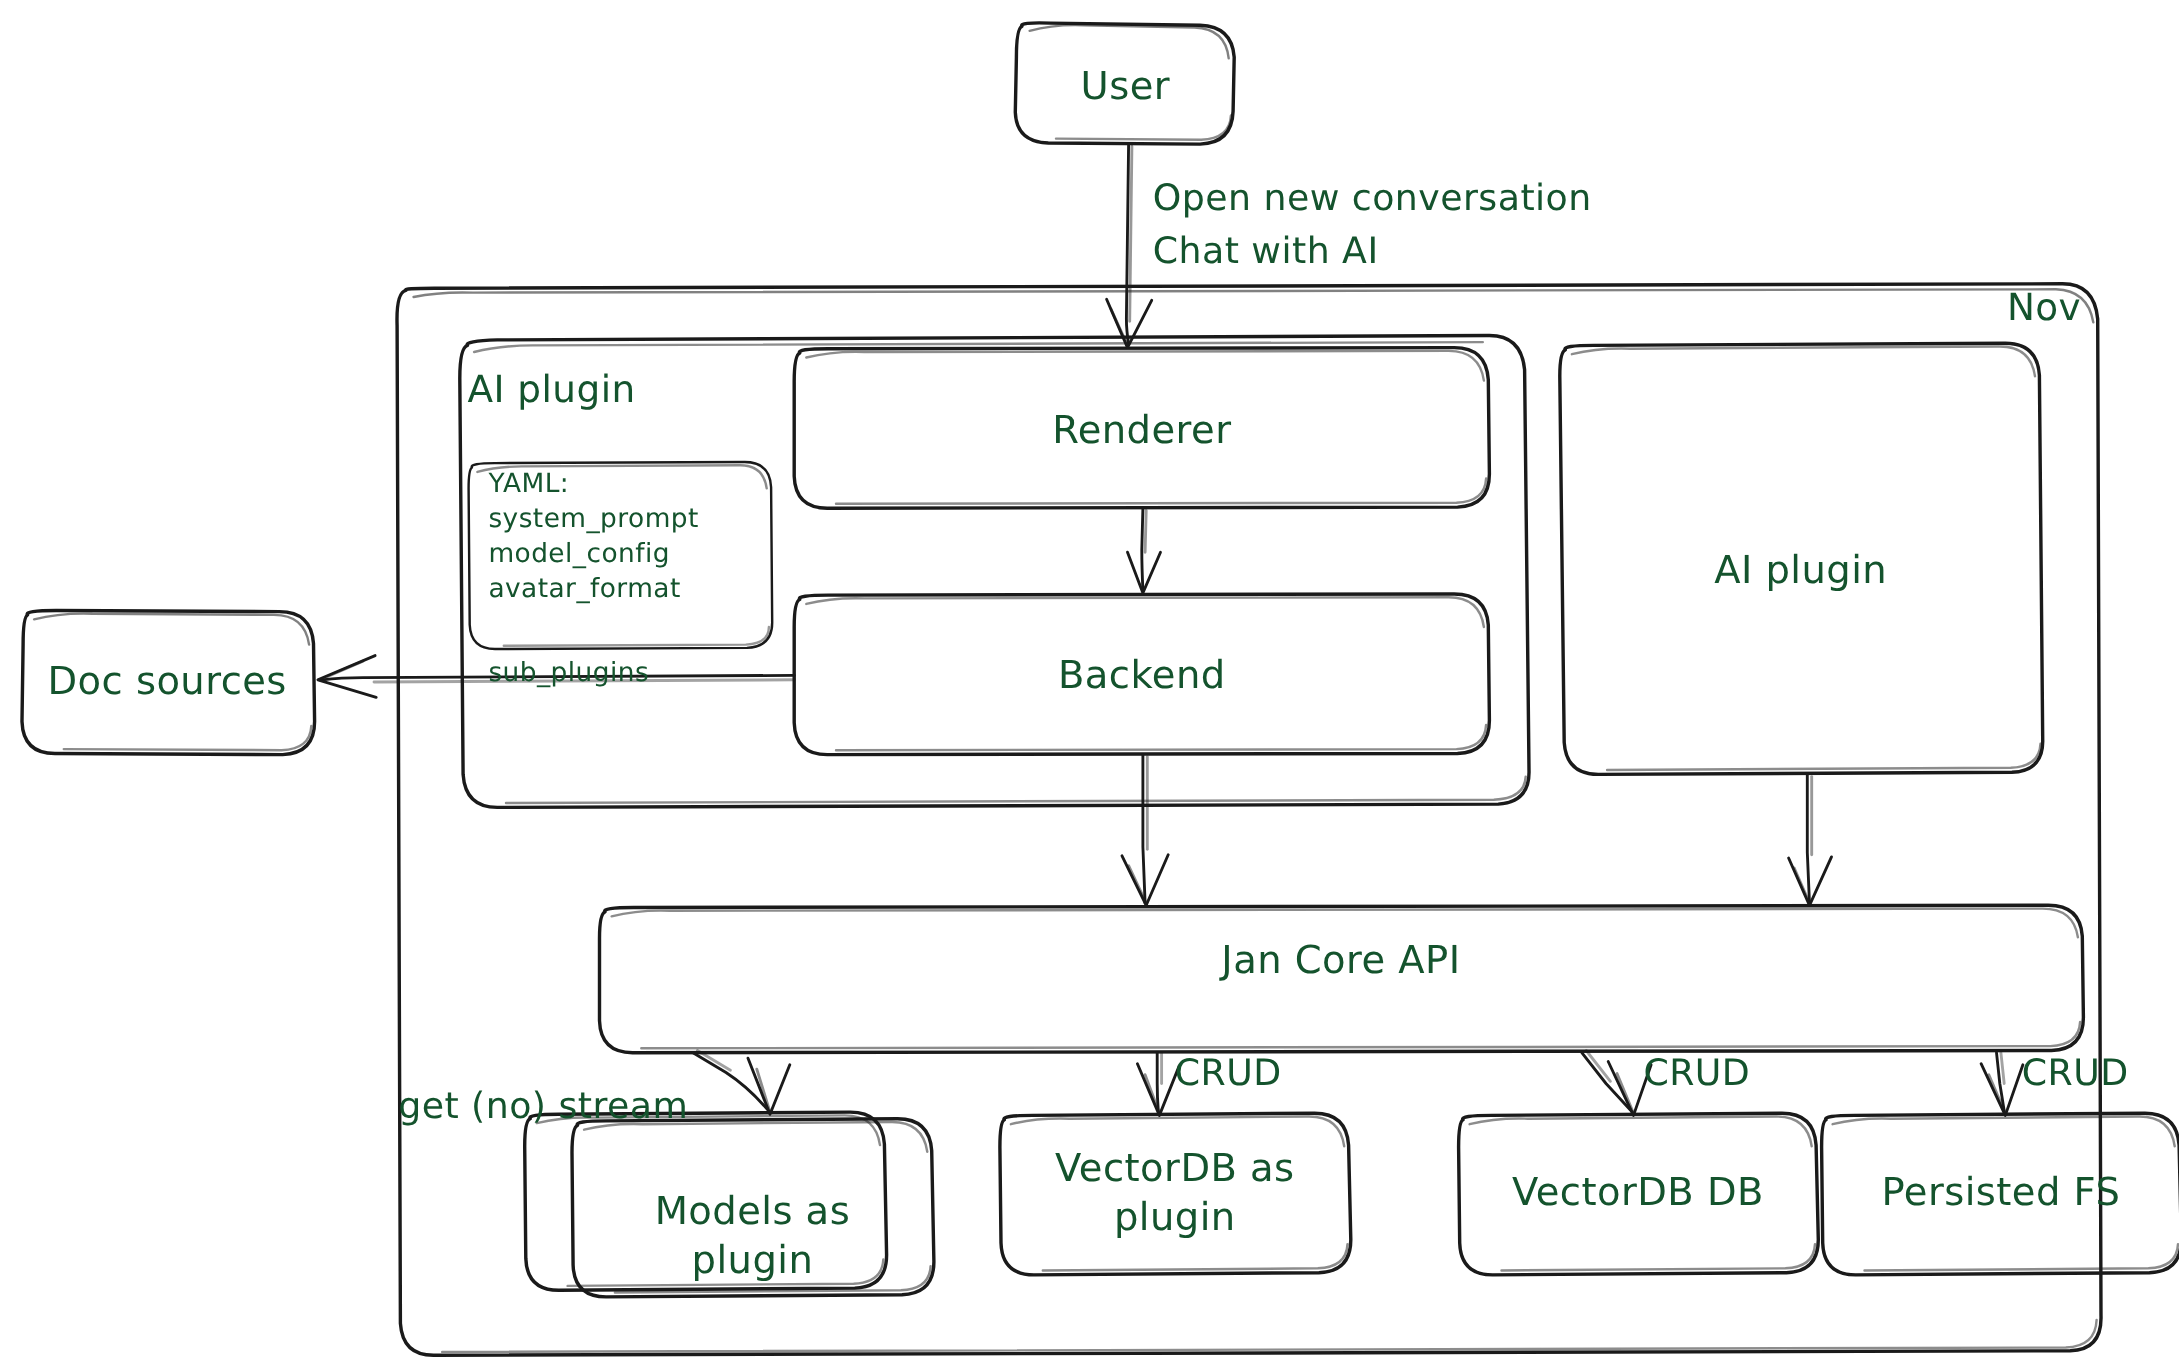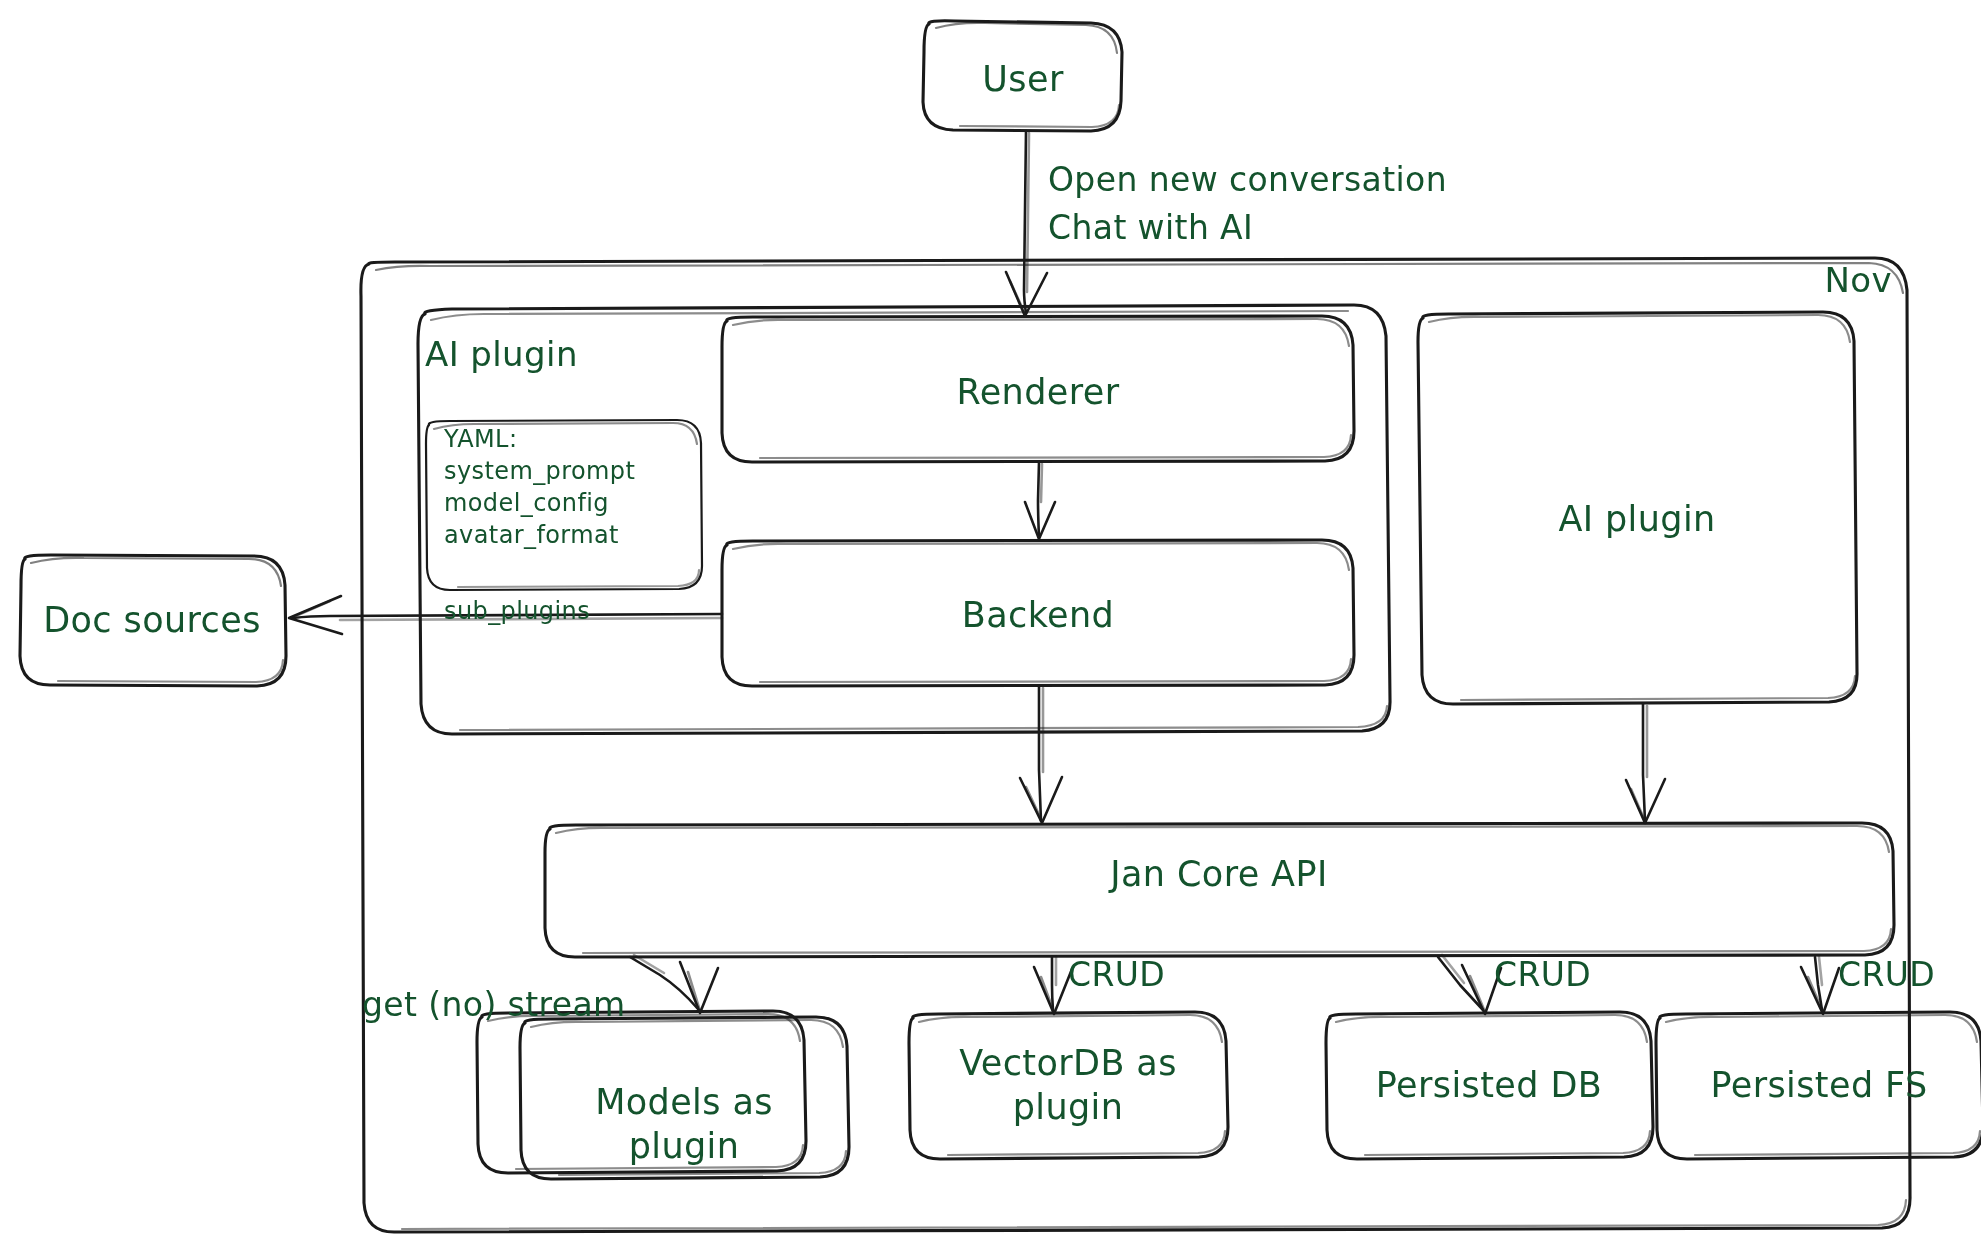--- a/index.html
+++ b/index.html
@@ -229,21 +229,21 @@
   <div class="lbl node-label" style="left:152px; top:620px;">Doc sources</div>
 
   <div class="lbl node-label" style="left:1219px; top:874px;">Jan Core API</div>
 
   <div class="lbl node-label two-line" style="left:684px; top:1095px;margin-top:29px;">Models as
 plugin</div>
 
   <div class="lbl node-label two-line" style="left:1068px; top:1085px;">VectorDB as
 plugin</div>
 
-  <div class="lbl node-label" style="left:1489px; top:1085px;">Persisted DB</div>
+  <div class="lbl node-label" style="left:1489px; top:1085px;">VectorDB DB</div>
 
   <div class="lbl node-label" style="left:1819px; top:1085px;">Persisted FS</div>
 
   <div class="lbl yaml-label" style="left:444px; top:424px;">YAML:</div>
   <div class="lbl yaml-label" style="left:444px; top:456px;">system_prompt</div>
   <div class="lbl yaml-label" style="left:444px; top:488px;">model_config</div>
   <div class="lbl yaml-label" style="left:444px; top:520px;">avatar_format</div>
   <div class="lbl yaml-label" style="left:444px; top:552px;margin-top:44px;">sub_plugins</div>
 
   <div class="lbl edge-label" style="left:1048px; top:160px;">Open new conversation</div>

